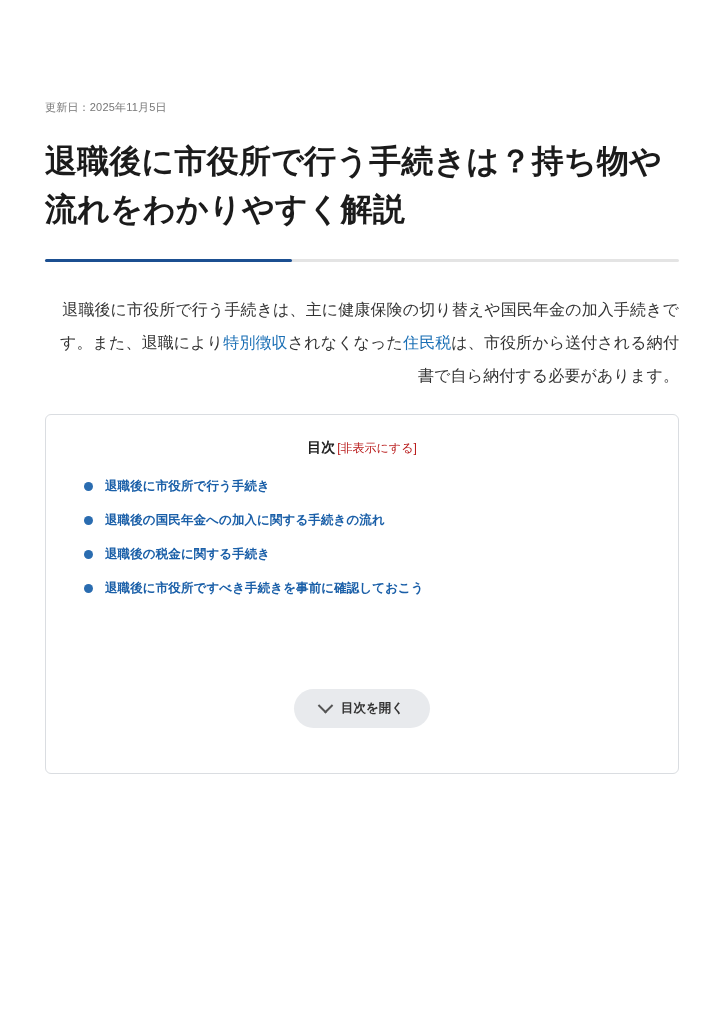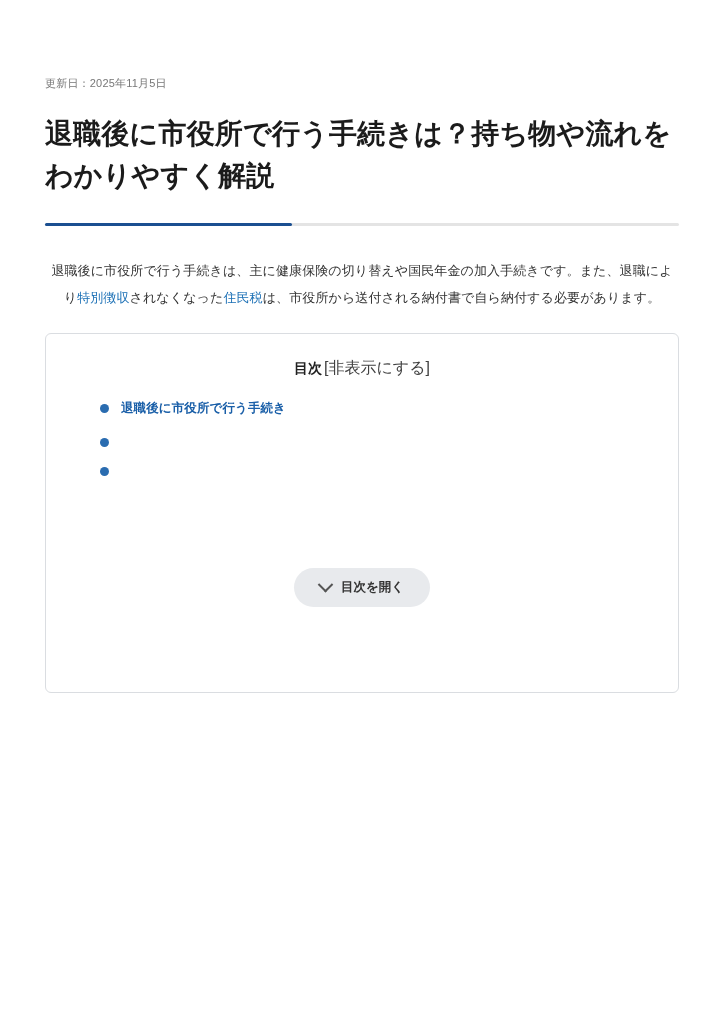--- a/index.html
+++ b/index.html
@@ -12,30 +12,30 @@
     background: #ffffff;
     font-family: "Liberation Sans", "DejaVu Sans", sans-serif;
     color: #333333;
     -webkit-font-smoothing: antialiased;
   }
   .page {
     position: relative;
     width: 724px;
     min-height: 1024px;
     box-sizing: border-box;
-    padding: 76px 45px 40px 45px;
+    padding: 100px 45px 40px 45px;
   }
   .meta-date {
     font-size: 11px;
     color: #777777;
     letter-spacing: 0.2px;
     margin: 0 0 22px 0;
   }
   h1.article-title {
-    font-size: 28px;
+    font-size: 32px;
     line-height: 1.5;
     font-weight: 700;
     color: #1b1b1b;
     margin: 0 0 26px 0;
     letter-spacing: 0.2px;
   }
   .title-rule {
     position: relative;
     height: 3px;
     background: #e4e4e4;
@@ -46,26 +46,26 @@
     content: "";
     position: absolute;
     left: 0;
     top: 0;
     height: 3px;
     width: 39%;
     background: #1b4f91;
     border-radius: 2px;
   }
   p.body-text {
-    font-size: 13px;
+    font-size: 16px;
     line-height: 2.05;
     color: #333333;
     margin: 12px 0 22px 0;
     letter-spacing: 0.1px;
-    text-align: center;
+    text-align: right;
   }
   a.inline-link {
     color: #1a6fb5;
     text-decoration: none;
   }
   .toc {
     margin-top: 14px;
     border: 1px solid #dadde1;
     border-radius: 6px;
     background: #ffffff;
@@ -76,27 +76,27 @@
   }
   .toc-head {
     text-align: center;
     font-size: 14px;
     font-weight: 700;
     color: #222222;
     margin-bottom: 20px;
   }
   .toc-head .toggle {
     font-weight: 400;
-    font-size: 16px;
-    color: #404040;
+    font-size: 12px;
+    color: #b91c1c;
     margin-left: 2px;
   }
   ul.toc-list {
     list-style: none;
-    margin: 16px;
+    margin: 0;
     padding: 0 0 0 10px;
   }
   ul.toc-list li {
     display: flex;
     align-items: flex-start;
     margin-bottom: 15px;
   }
   .bullet {
     flex: 0 0 auto;
     width: 9px;
@@ -161,23 +161,29 @@
       <span>目次</span><span class="toggle">[非表示にする]</span>
     </div>
 
     <ul class="toc-list">
       <li>
         <span class="bullet"></span>
         <a class="toc-link" href="#">退職後に市役所で行う手続き</a>
       </li>
       <li>
         <span class="bullet"></span>
+        <a class="toc-link" href="#">退職後の国民年金への加入に関する手続きの流れ</a>
       </li>
       <li>
         <span class="bullet"></span>
+        <a class="toc-link" href="#">退職後の税金に関する手続き</a>
+      </li>
+      <li>
+        <span class="bullet"></span>
+        <a class="toc-link" href="#">退職後に市役所ですべき手続きを事前に確認しておこう</a>
       </li>
     </ul>
 
     <div class="toc-open-wrap">
       <button class="toc-open-btn">
         <span class="chevron"></span>
         <span>目次を開く</span>
       </button>
     </div>
   </div>

